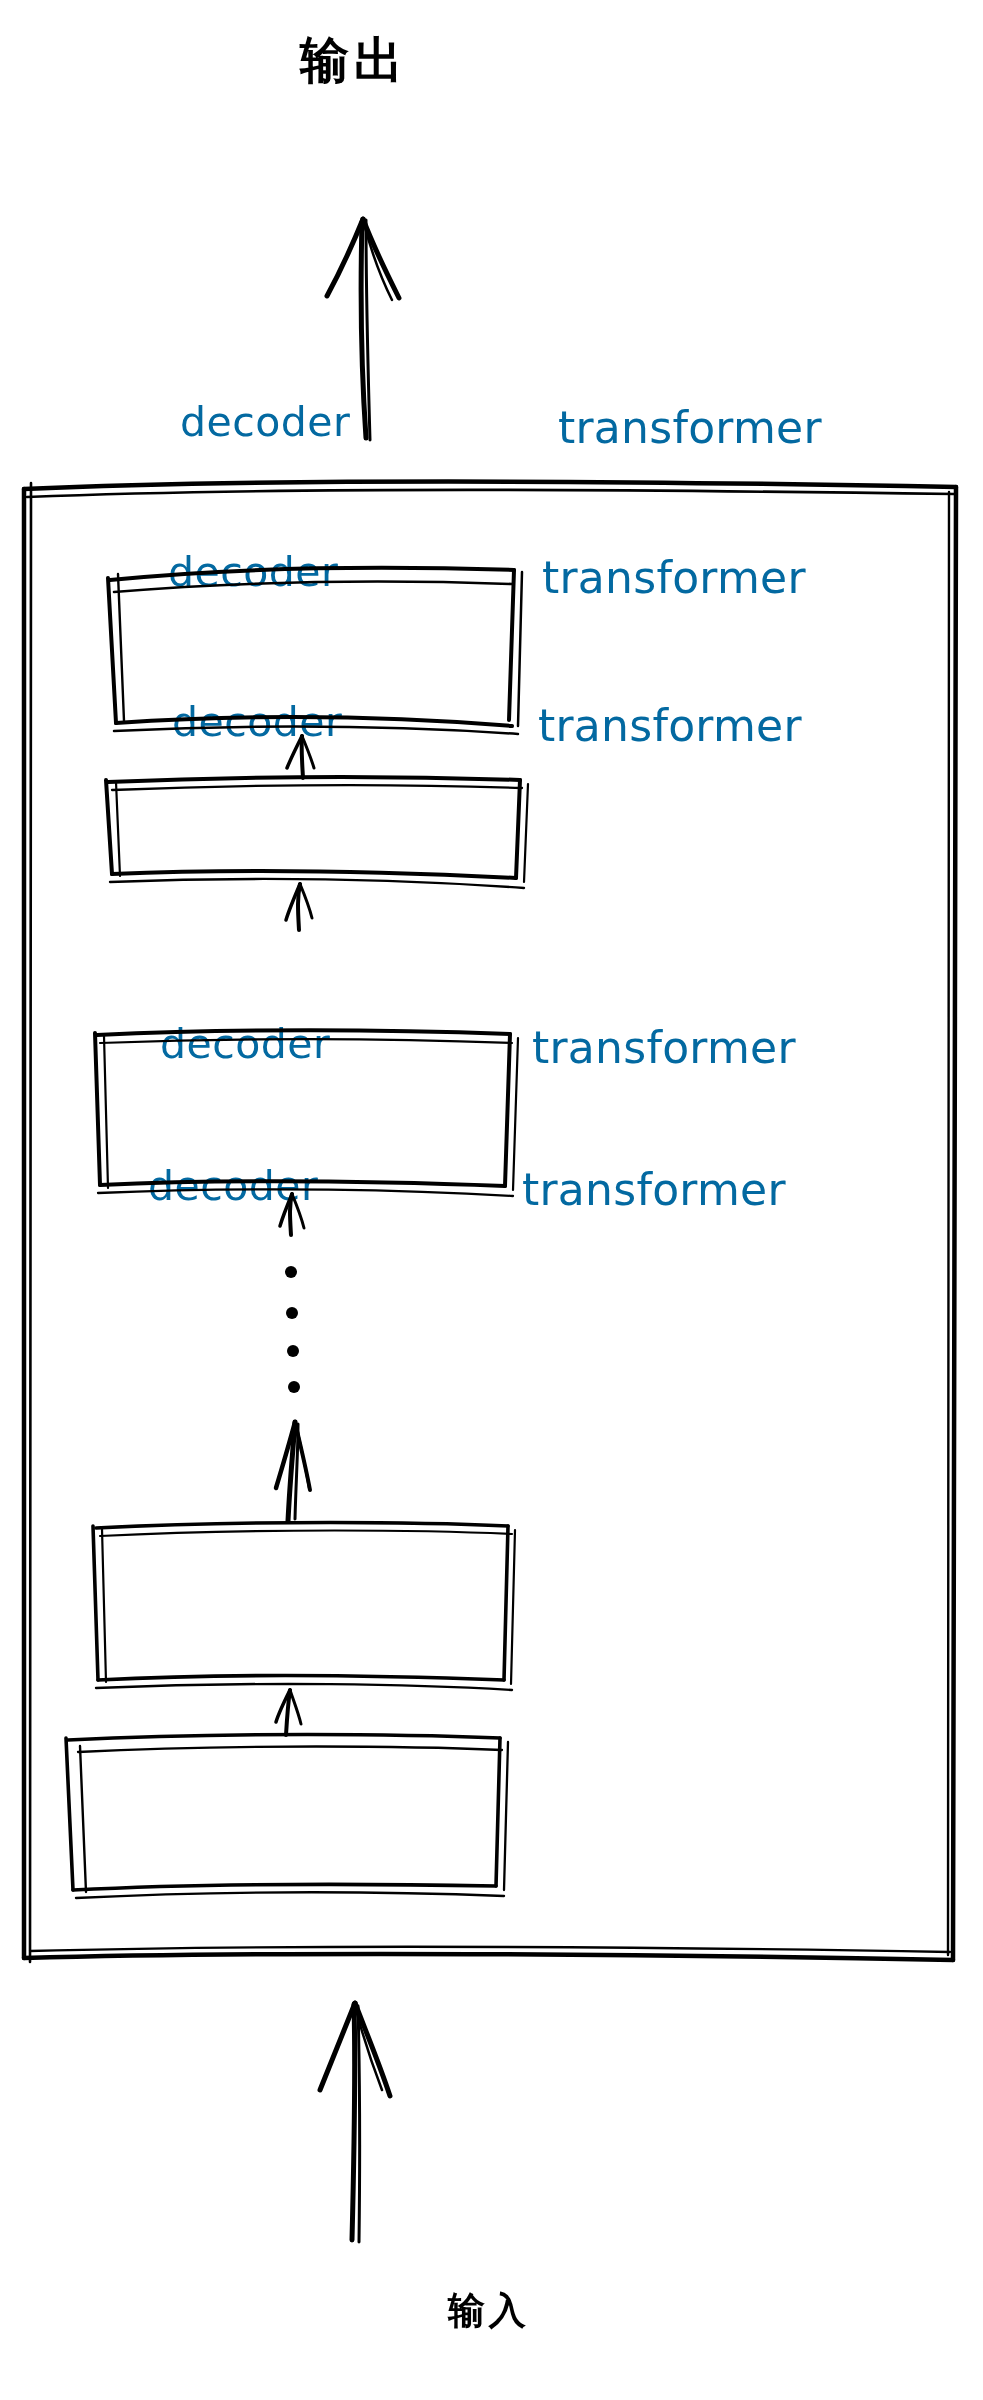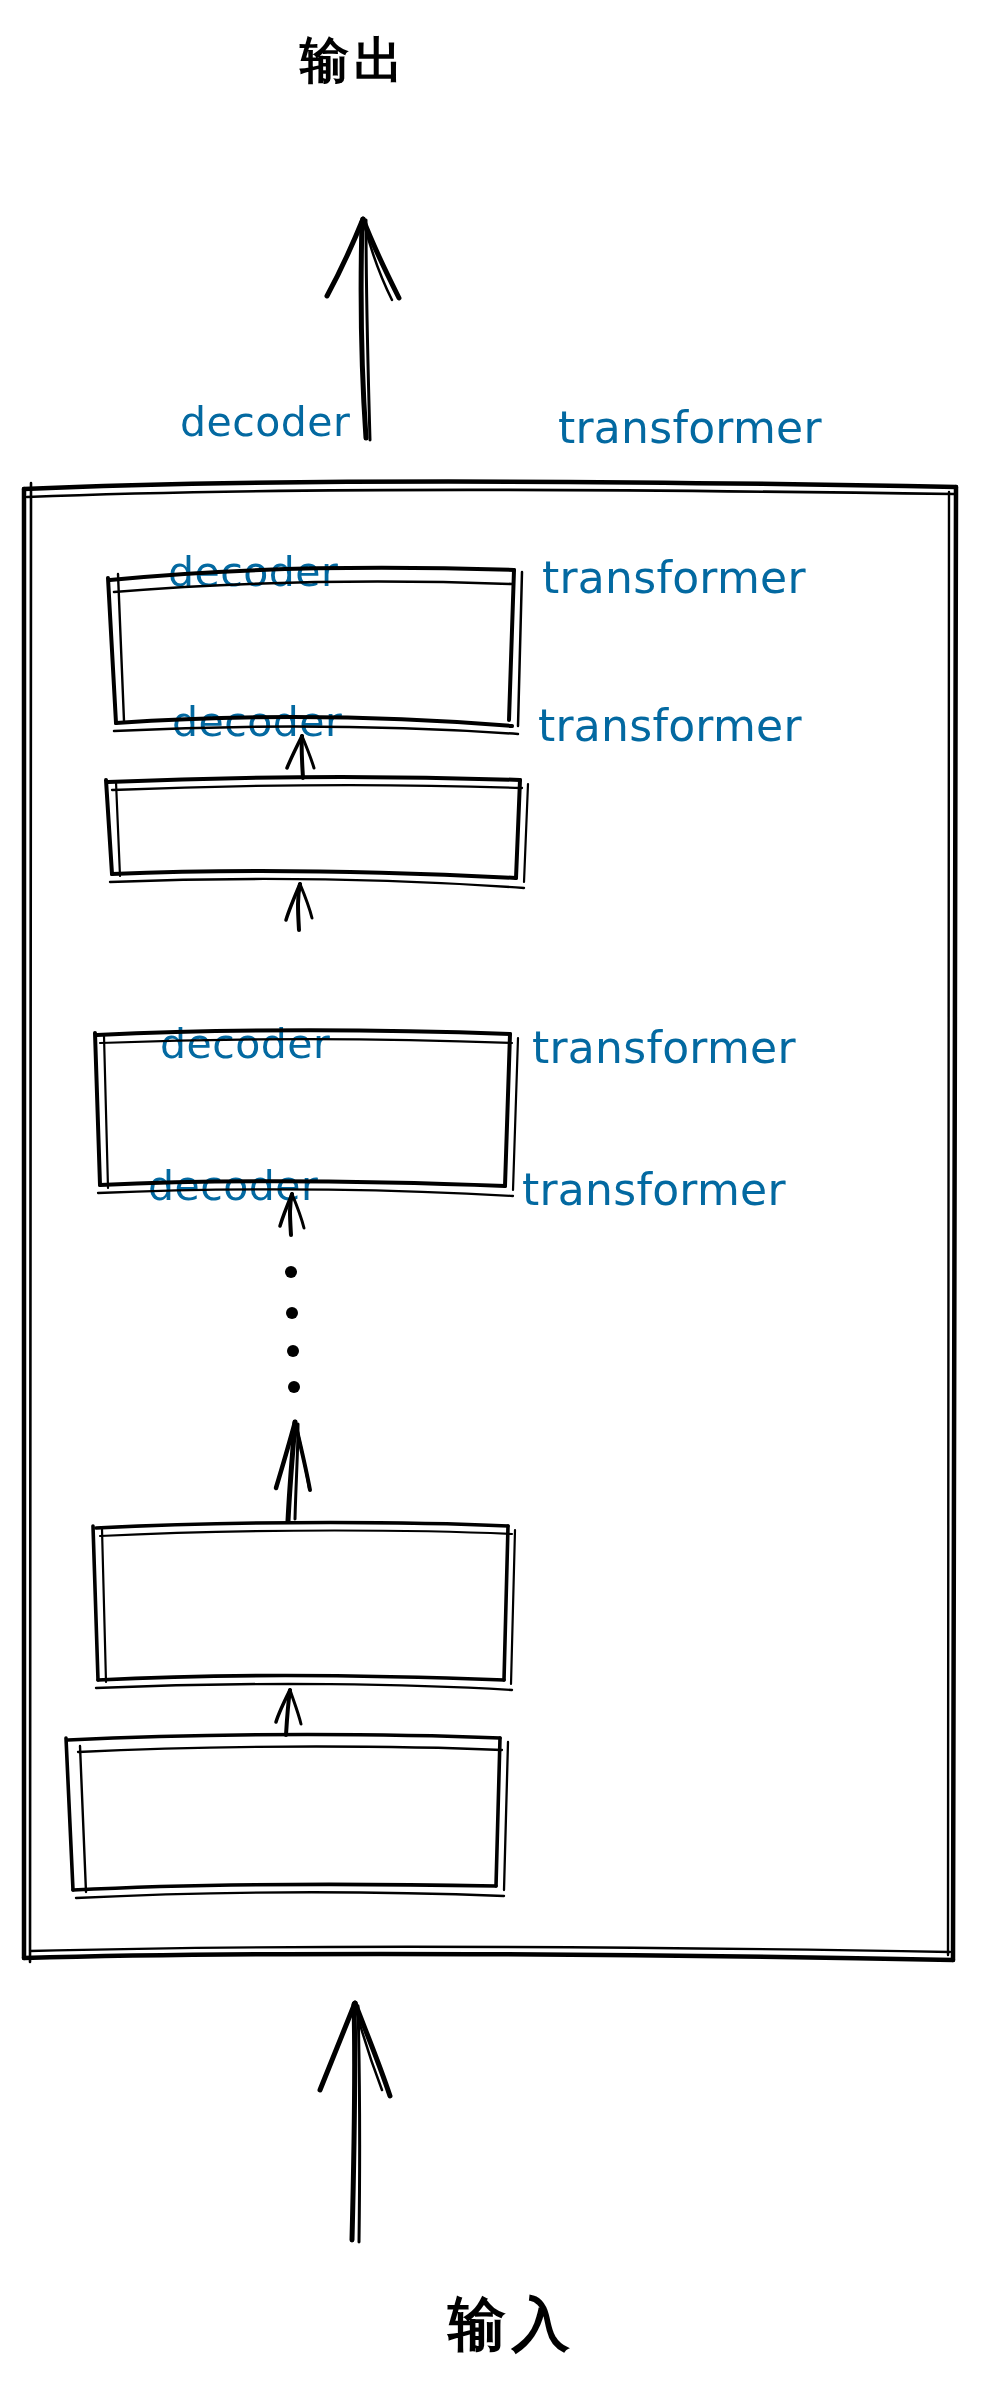--- a/index.html
+++ b/index.html
@@ -17,21 +17,21 @@
   
   .cjk-label {
     position:absolute;
     font-family:"DejaVu Sans", sans-serif;
     font-weight:700;
     color:#000;
     white-space:nowrap;
     letter-spacing:0.10em;
   }
   #output-label { left:300px; top:28px; font-size:49px; }
-  #input-label  { left:448px; top:2286px; font-size:58px; }
+  #input-label  { left:448px; top:2286px; font-size:37px; }
 
   .hand-text {
     position:absolute;
     font-family:"DejaVu Sans", sans-serif;
     color:#0369a1;
     white-space:nowrap;
     font-weight:400;
   }
   .decoder-text {
     font-size:41px;

